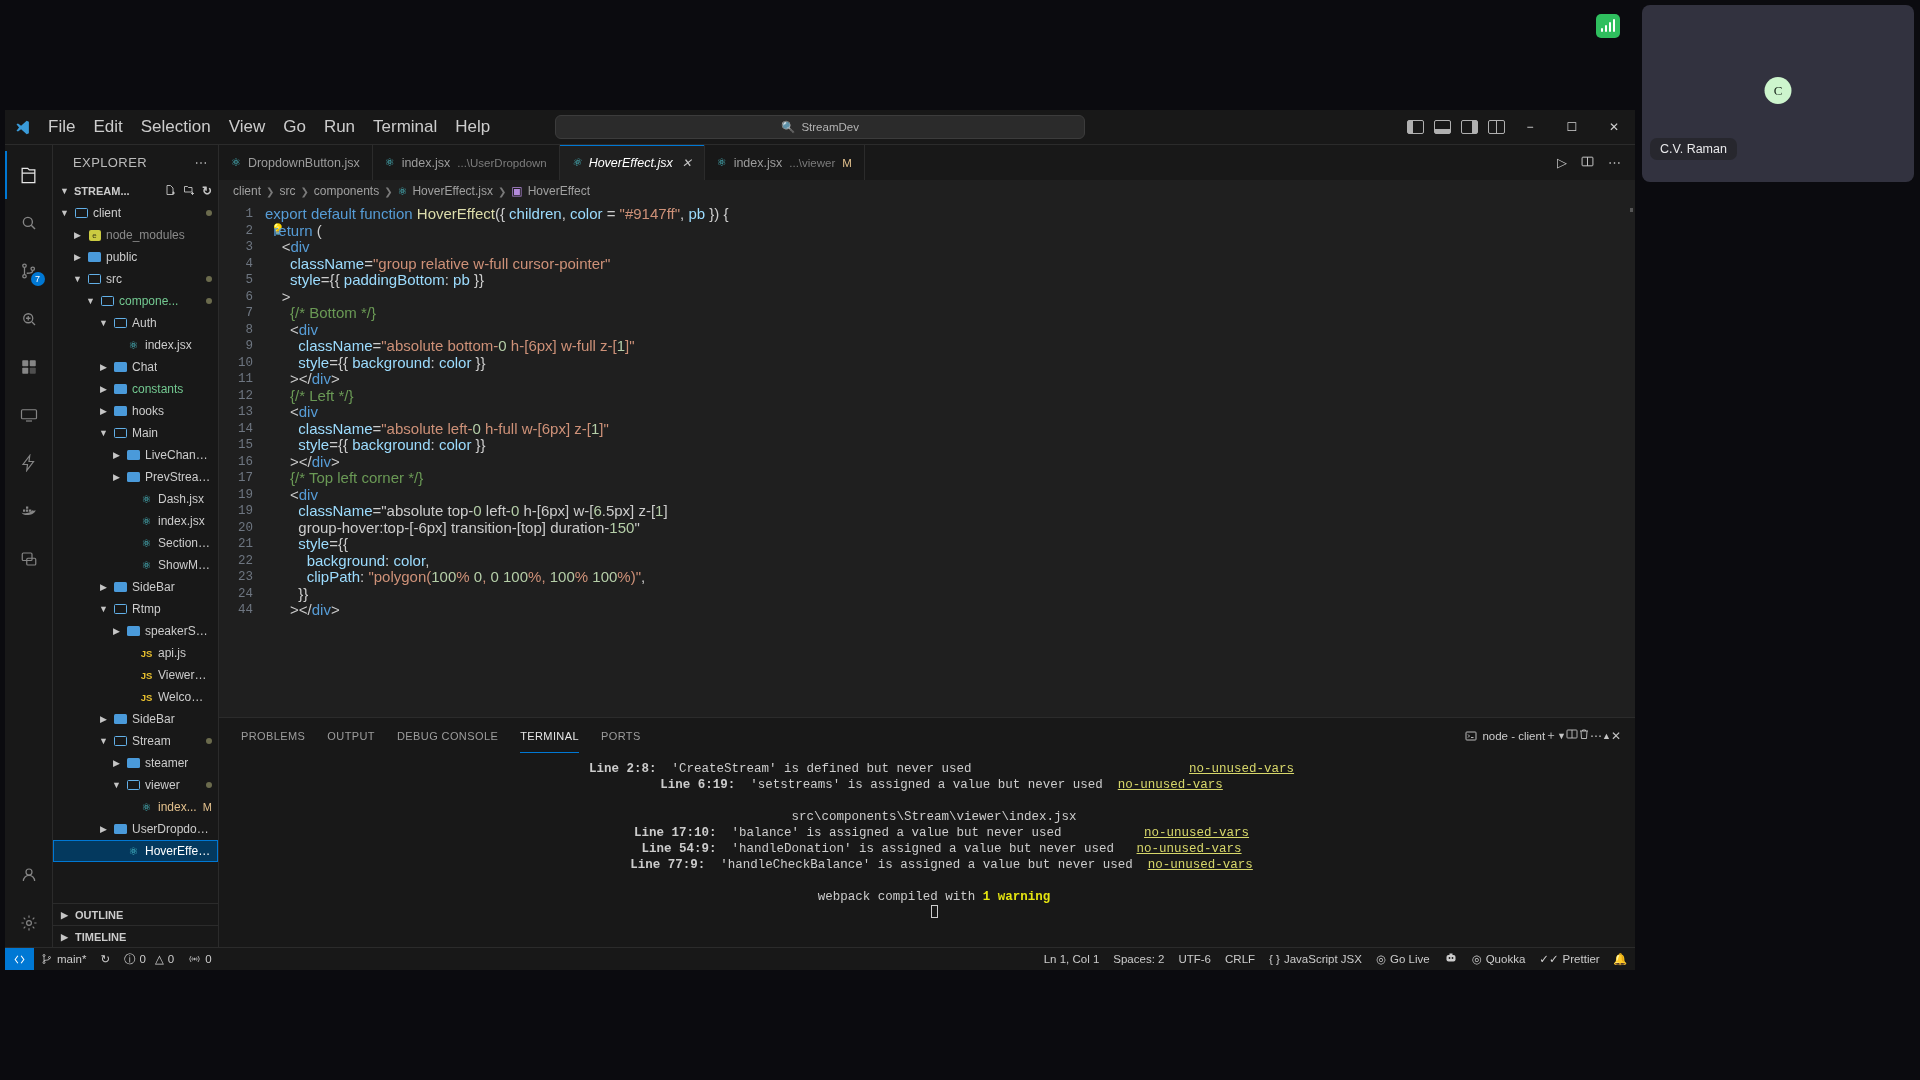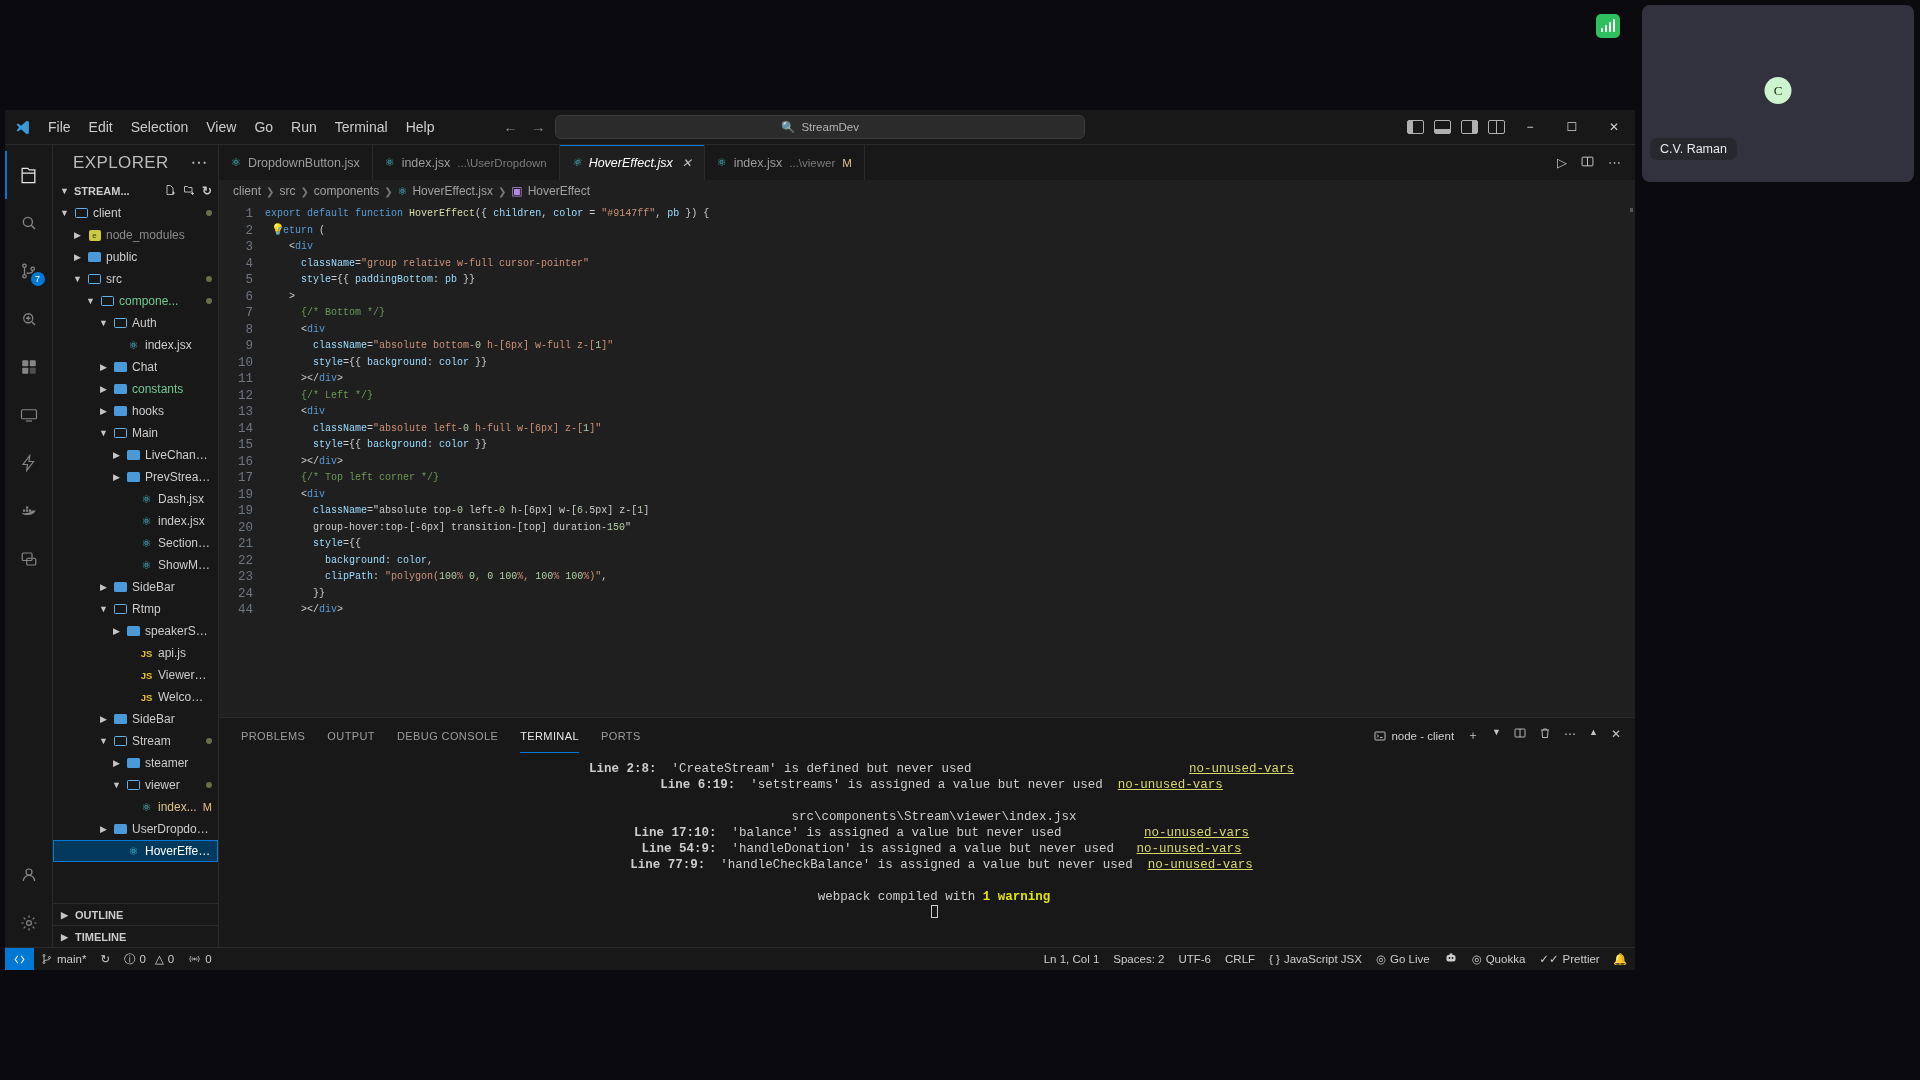--- a/index.html
+++ b/index.html
@@ -57,21 +57,21 @@
     font-size:12px;
   }
 
   
   .titlebar {
     height:35px; background:#181818; display:flex; align-items:center;
     border-bottom:1px solid #2b2b2b; position:relative;
   }
   .vs-logo { width:34px; display:flex; align-items:center; justify-content:center; color:#3a9bd9; font-size:15px; }
   .menu { display:flex; align-items:center; gap:0px; }
-  .menu-item { padding:3px 9px; font-size:14px; color:#cccccc; border-radius:4px; }
+  .menu-item { padding:3px 9px; font-size:17px; color:#cccccc; border-radius:4px; }
   .nav-arrows { display:flex; gap:14px; margin-left:60px; color:#8e8e8e; font-size:14px; }
   .cmdbar {
     position:absolute; left:50%; transform:translateX(-50%);
     width:530px; height:24px; background:#2b2b2b; border:1px solid #3c3c3c;
     border-radius:6px; display:flex; align-items:center; justify-content:center;
     gap:6px; color:#b4b4b4; font-size:11.5px;
   }
   .layout-icons { position:absolute; right:130px; display:flex; gap:10px; align-items:center; }
   .layout-icons .li { width:17px; height:14px; border:1.2px solid #b0b0b0; border-radius:2px; position:relative; }
   .li.left::before{content:"";position:absolute;left:0;top:0;bottom:0;width:5px;background:#b0b0b0;}
@@ -98,21 +98,21 @@
     position:absolute; right:8px; bottom:9px; min-width:14px; height:14px;
     background:#0078d4; color:#fff; border-radius:7px; font-size:9px;
     display:flex; align-items:center; justify-content:center; padding:0 3px;
   }
   .ab-spacer { flex:1; }
 
   
   .sidebar { width:166px; background:#181818; display:flex; flex-direction:column; border-right:1px solid #2b2b2b; }
   .sb-header {
     height:35px; display:flex; align-items:center; justify-content:space-between;
-    padding:0 10px 0 20px; font-size:17px; letter-spacing:.4px; color:#bbbbbb;
+    padding:0 10px 0 20px; font-size:13px; letter-spacing:.4px; color:#bbbbbb;
   }
   .sb-section {
     height:22px; display:flex; align-items:center; gap:4px;
     padding:0 6px; font-size:11px; font-weight:bold; color:#cccccc;
   }
   .sb-section .acts { margin-left:auto; display:flex; gap:7px; color:#c5c5c5; font-size:12px; }
   .tree { flex:1; overflow:hidden; font-size:12px; }
   .row {
     height:22px; display:flex; align-items:center; gap:4px;
     padding-right:6px; white-space:nowrap; color:#cccccc; position:relative;
@@ -150,38 +150,38 @@
     height:22px; display:flex; align-items:center; gap:5px;
     padding-left:14px; font-size:12px; color:#a0a0a0; background:#1f1f1f;
   }
   .bc-sep { color:#7a7a7a; font-size:10px; }
   .bc-sym { color:#b38adb; }
 
   .code-wrap { flex:1; position:relative; overflow:hidden; background:#1f1f1f; display:flex; }
   .gutter { width:46px; text-align:right; padding-right:12px; color:#6e7681; font-size:12.5px; font-family:"Liberation Mono", monospace; line-height:16.5px; padding-top:4px; }
   .gutter div { height:16.5px; }
   .bulb { position:absolute; left:52px; top:21px; font-size:11px; }
-  .code { flex:1; font-family:Liberation Mono, monospace; font-size:10px; line-height:16.5px; padding-top:4px; white-space:pre; color:#cccccc; position:relative; }
+  .code { flex:1; font-family:Liberation Sans, sans-serif; font-size:15px; line-height:16.5px; padding-top:4px; white-space:pre; color:#cccccc; position:relative; }
   .code div { height:16.5px; }
   .minimap { position:absolute; right:0; top:0; width:8px; height:100%; }
   .minimap-line { position:absolute; right:2px; top:6px; width:3px; height:4px; background:#555; }
   .kw  { color:#569cd6; }
   .fn  { color:#dcdcaa; }
   .var { color:#9cdcfe; }
   .str { color:#ce9178; }
   .cmt { color:#6a9955; }
   .tag { color:#569cd6; }
   .num { color:#b5cea8; }
 
   
   .panel { height:230px; background:#181818; border-top:1px solid #2b2b2b; display:flex; flex-direction:column; }
   .panel-tabs { height:35px; display:flex; align-items:center; padding-left:22px; gap:22px; position:relative; }
   .ptab { font-size:11px; letter-spacing:.4px; color:#9d9d9d; height:35px; display:flex; align-items:center; }
   .ptab.active { color:#e7e7e7; box-shadow: inset 0 -1px 0 #0078d4; }
-  .panel-right { margin-left:auto; display:flex; gap:13px; padding-right:14px; color:#c5c5c5; font-size:12px; }
+  .panel-right { margin-left:auto; display:flex; align-items:center; padding-right:14px; color:#c5c5c5; font-size:12px; }
   .term-chip { display:flex; align-items:center; gap:5px; font-size:11.5px; color:#cccccc; }
   .term-body {
     flex:1; padding:8px 0 0 14px; font-family:"Liberation Mono", monospace;
     font-size:12.5px; line-height:16px; color:#cccccc; white-space:pre; overflow:hidden;
   }
   .t-line { height:16px;text-align:center; }
   .t-bold { font-weight:bold; }
   .t-rule { color:#d7d76a; text-decoration:underline; }
   .t-yellow { color:#e5e510; font-weight:bold; }
   .t-cursor { display:inline-block; width:7px; height:13px; border:1px solid #cccccc; vertical-align:-2px; }

